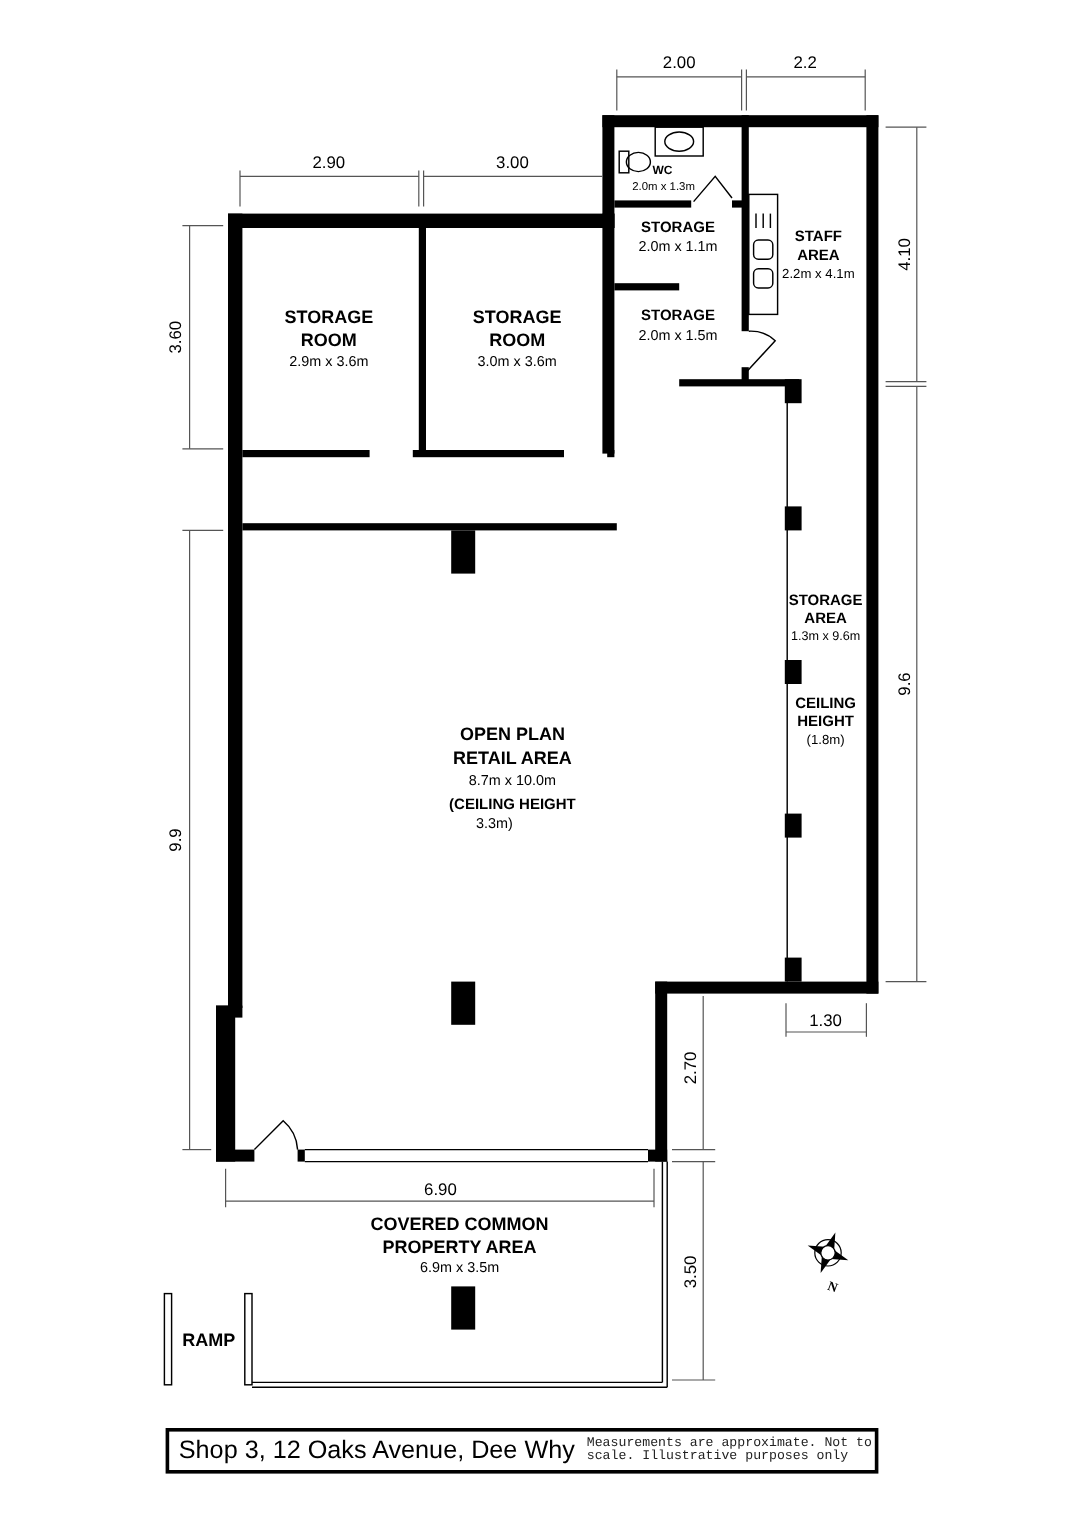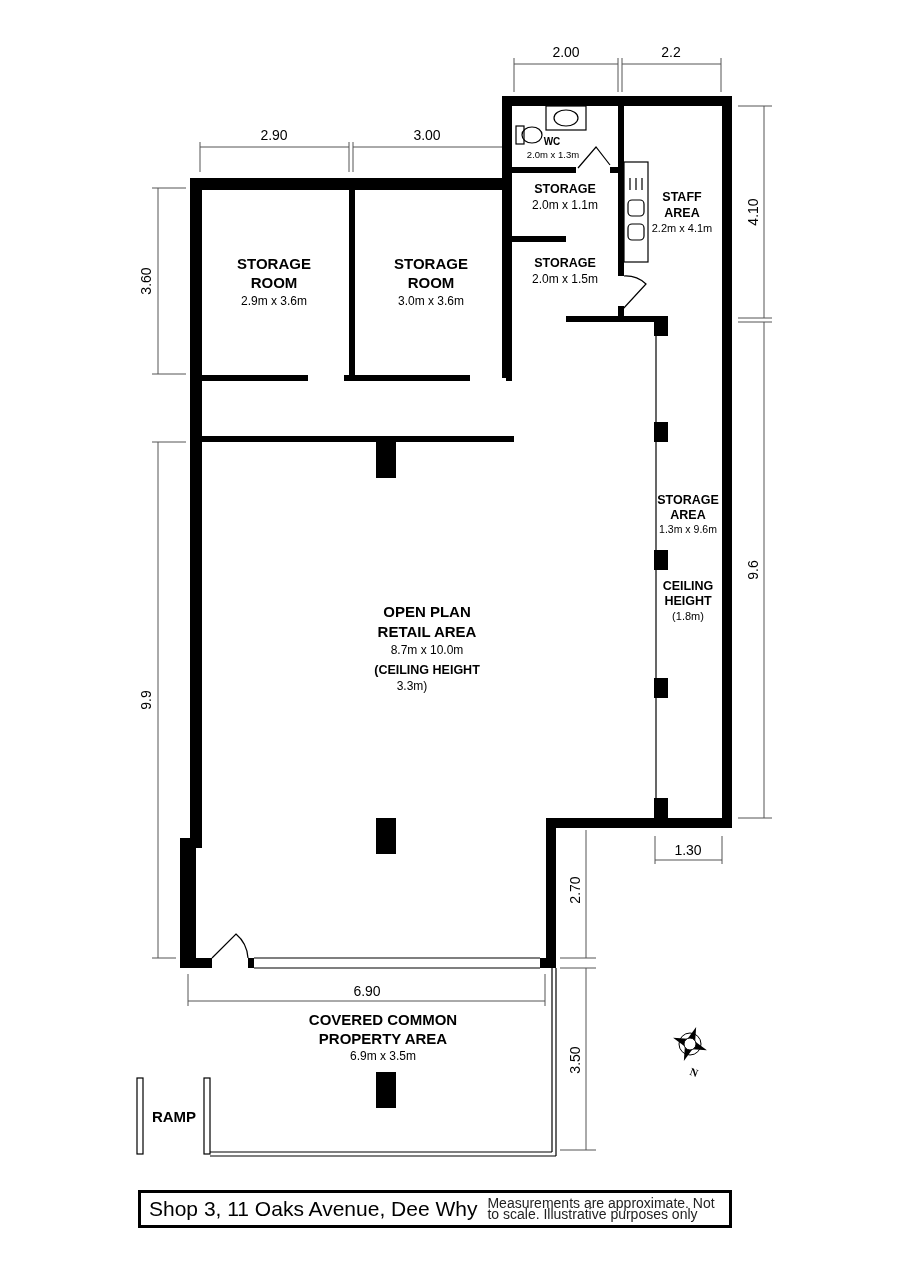--- a/index.html
+++ b/index.html
@@ -10,21 +10,21 @@
   .thin { stroke:#000; stroke-width:1.2; fill:none; }
   .dim { stroke:#555; stroke-width:1; fill:none; }
   .dimtxt { font-family:"Liberation Sans", sans-serif; font-size:14px; fill:#000; }
   .rname { font-family:"Liberation Sans", sans-serif; font-weight:bold; font-size:15px; fill:#000; }
   .rname-sm { font-family:"Liberation Sans", sans-serif; font-weight:bold; font-size:12.5px; fill:#000; }
   .rsize { font-family:"Liberation Sans", sans-serif; font-size:12px; fill:#000; }
   .rsize-xs { font-family:"Liberation Sans", sans-serif; font-size:9.5px; fill:#000; }
   .footer { position:absolute; left:138px; top:1190px; width:594px; height:38px;
             border:3px solid #000; box-sizing:border-box; display:flex; align-items:center; background:#fff; }
   .footer .addr { font-size:21px; padding-left:8px; white-space:nowrap; }
-  .footer .disc { font-size:14px; line-height:11px; padding-left:10px; color:#222; }
+  .footer .disc { font-size:11px; line-height:11px; padding-left:10px; color:#222;font-family:Liberation Mono, monospace; }
 </style>
 </head>
 <body>
 
 <svg width="904" height="1278" viewBox="0 0 904 1278">
 
   <g>
 
     <rect class="wall" x="190" y="178" width="322" height="12"></rect>
 
@@ -216,17 +216,17 @@
     <polygon points="0,-18 4,-4 0,0 -4,-4" fill="#000" transform="rotate(20)"></polygon>
     <polygon points="0,18 4,4 0,0 -4,4" fill="#000" transform="rotate(20)"></polygon>
     <polygon points="-18,0 -4,-4 0,0 -4,4" fill="#000" transform="rotate(20)"></polygon>
     <polygon points="18,0 4,-4 0,0 4,4" fill="#000" transform="rotate(20)"></polygon>
     <circle cx="0" cy="0" r="6" fill="#fff" stroke="#000" stroke-width="1"></circle>
     <text x="4" y="32" text-anchor="middle" transform="rotate(20 4 28)" style="font-family:'Liberation Serif', serif; font-weight:bold; font-size:11px;">N</text>
   </g>
 </svg>
 
 <div class="footer">
-  <div class="addr">Shop 3, 11 Oaks Avenue, Dee Why</div>
+  <div class="addr">Shop 3, 12 Oaks Avenue, Dee Why</div>
   <div class="disc">
     <div>Measurements are approximate. Not to scale. Illustrative purposes only</div>
   </div>
 </div>
 
 </body></html>

